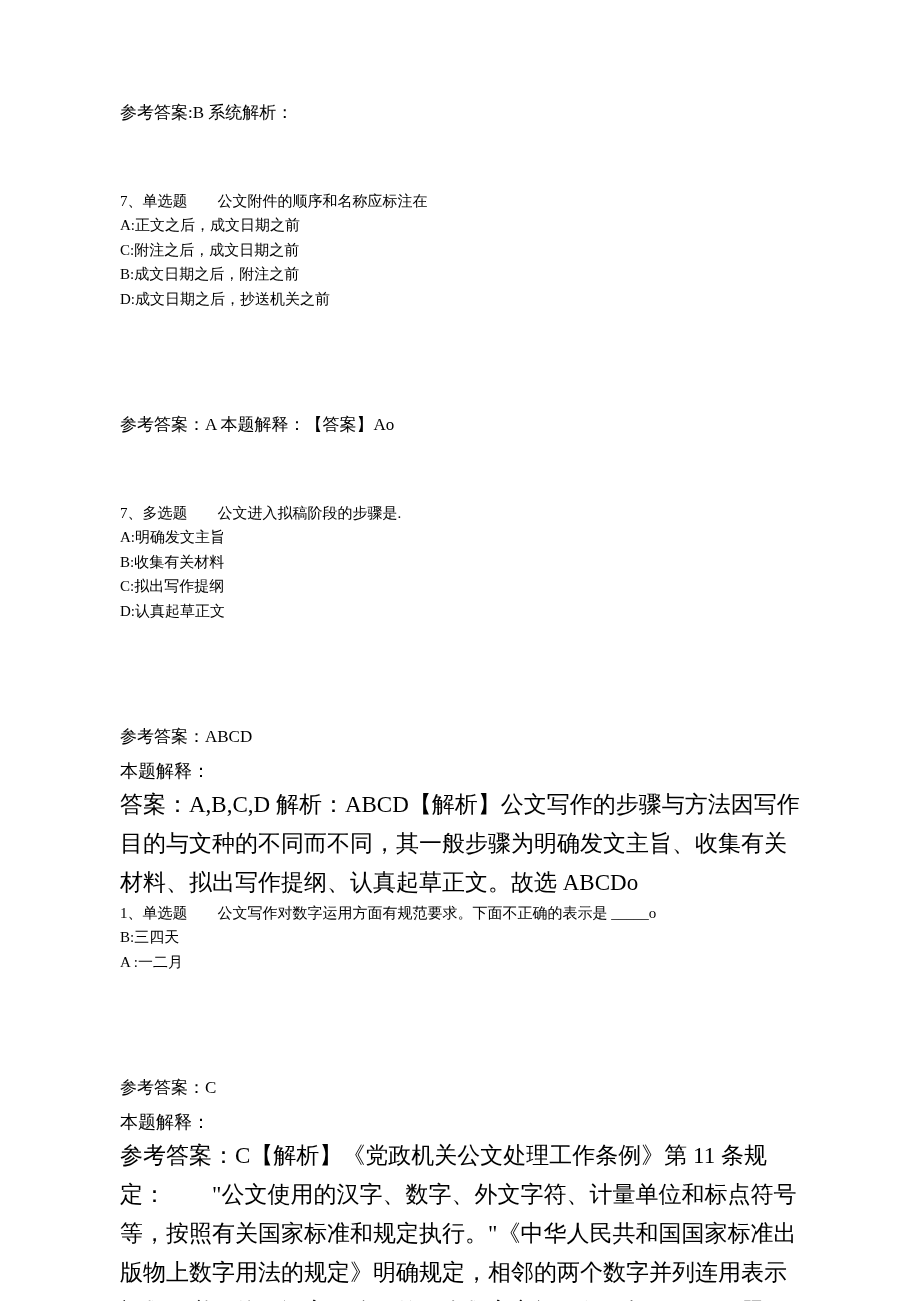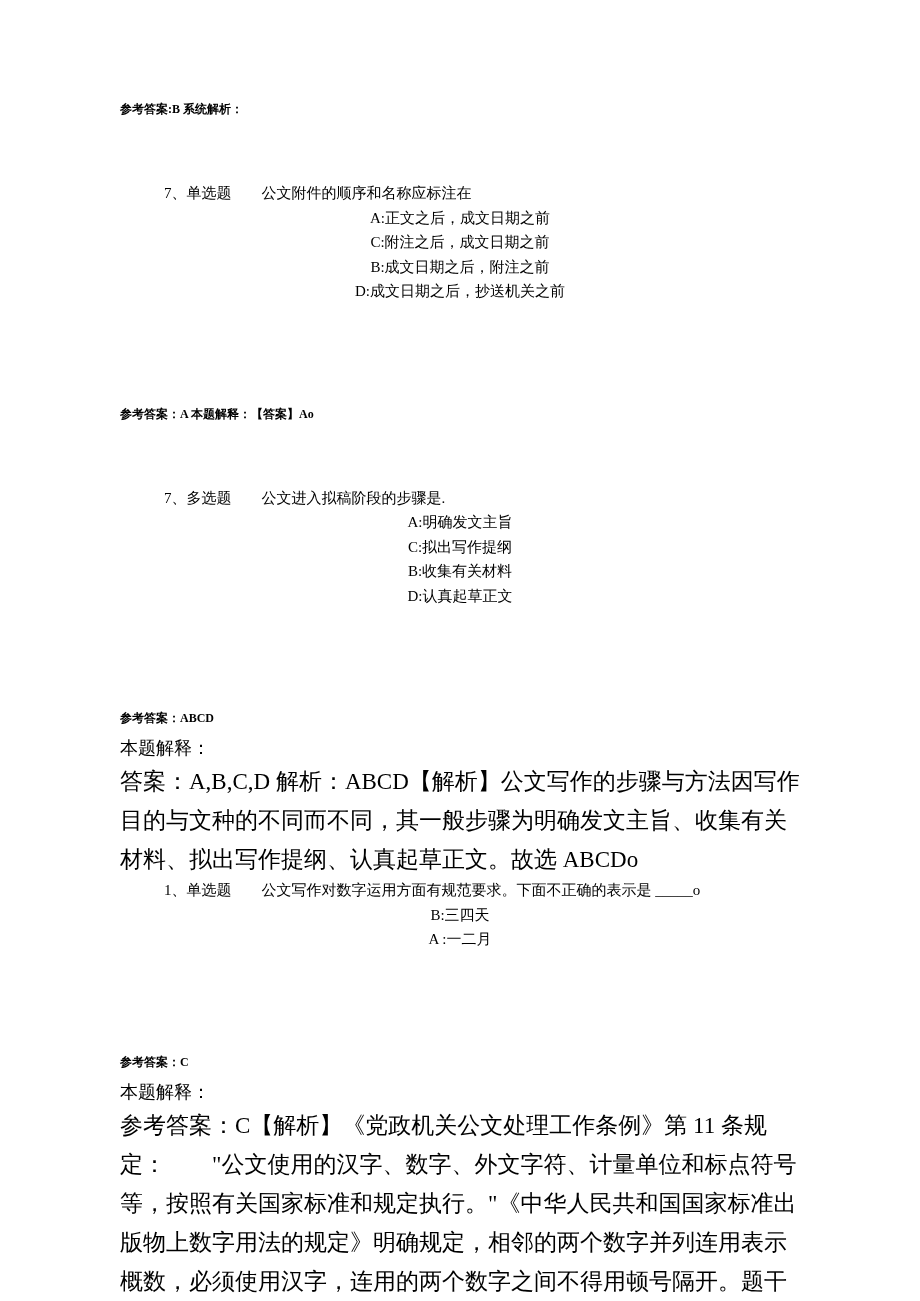--- a/index.html
+++ b/index.html
@@ -9,37 +9,34 @@
     font-family: "SimSun", "宋体", serif;
     width: 920px;
   }
   .page {
     padding: 100px 120px 60px 120px;
     font-size: 15px;
     line-height: 1.5;
     color: #000;
   }
   .answer-line {
-    font-size: 12px;
+    font-size: 17px;
     margin-bottom: 8px;
-    font-weight: bold;
   }
   .gap-large {
     height: 56px;
   }
   .gap-huge {
     height: 100px;
   }
   .q-line {
     margin-bottom: 2px;
-    margin-left: 44px;
   }
   .opt {
     margin-bottom: 2px;
-    text-align: center;
   }
   .explain {
     font-size: 23px;
     line-height: 1.7;
   }
   .explain-head {
     font-size: 18px;
     margin-bottom: 0;
   }
 </style>
@@ -59,22 +56,22 @@
   <div class="opt">D:成文日期之后，抄送机关之前</div>
 
   <div class="gap-huge"></div>
 
   <div class="answer-line">参考答案：A 本题解释：【答案】Ao</div>
 
   <div class="gap-large"></div>
 
   <div class="q-line">7、多选题　　公文进入拟稿阶段的步骤是.</div>
   <div class="opt">A:明确发文主旨</div>
+  <div class="opt">B:收集有关材料</div>
   <div class="opt">C:拟出写作提纲</div>
-  <div class="opt">B:收集有关材料</div>
   <div class="opt">D:认真起草正文</div>
 
   <div class="gap-huge"></div>
 
   <div class="answer-line">参考答案：ABCD</div>
   <div class="explain-head">本题解释：</div>
   <div class="explain">答案：A,B,C,D 解析：ABCD【解析】公文写作的步骤与方法因写作目的与文种的不同而不同，其一般步骤为明确发文主旨、收集有关材料、拟出写作提纲、认真起草正文。故选 ABCDo</div>
 
   <div class="q-line">1、单选题　　公文写作对数字运用方面有规范要求。下面不正确的表示是 _____o</div>
   <div class="opt">B:三四天</div>

